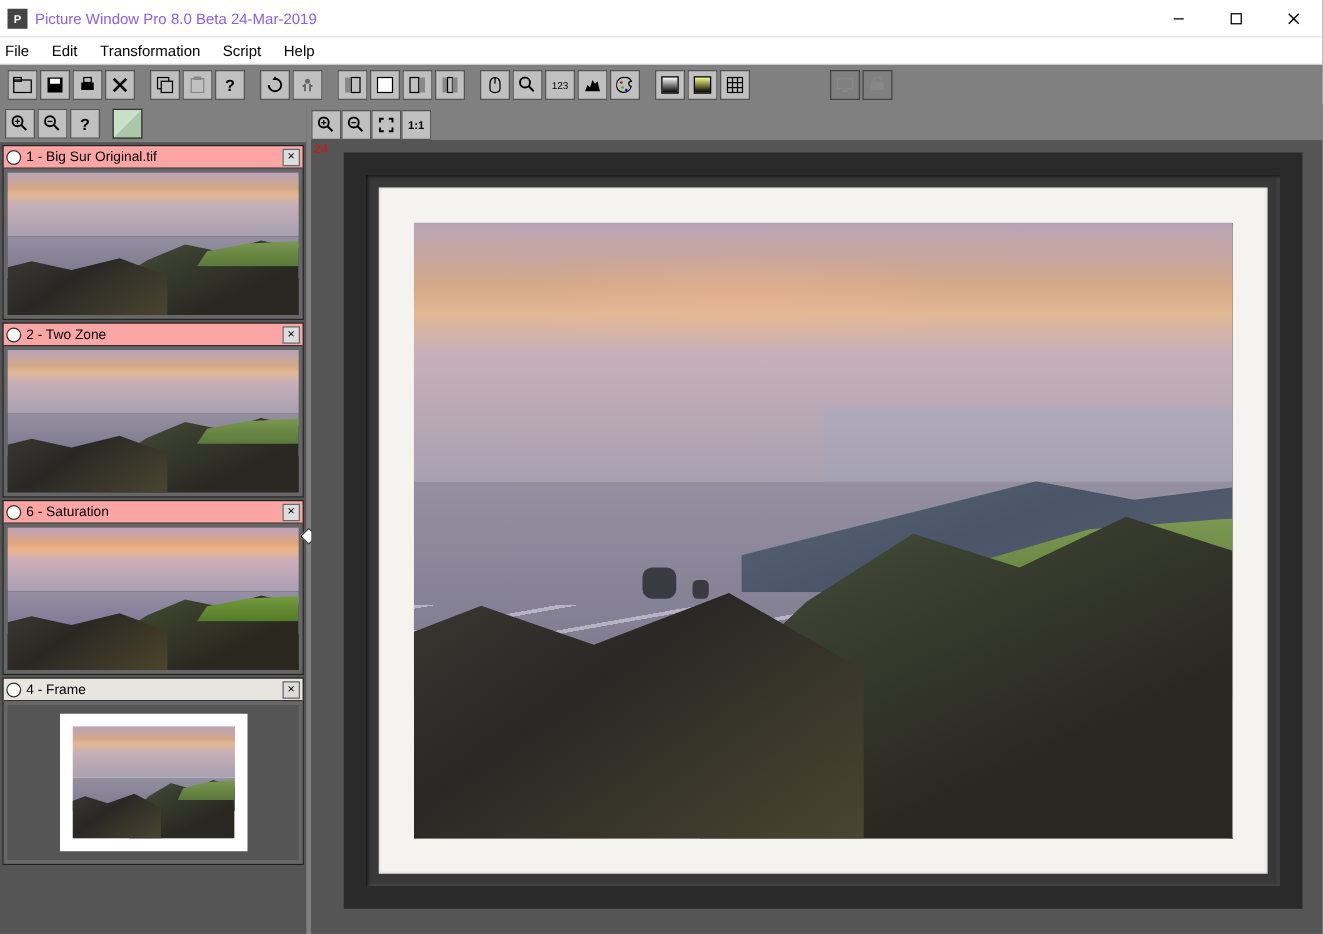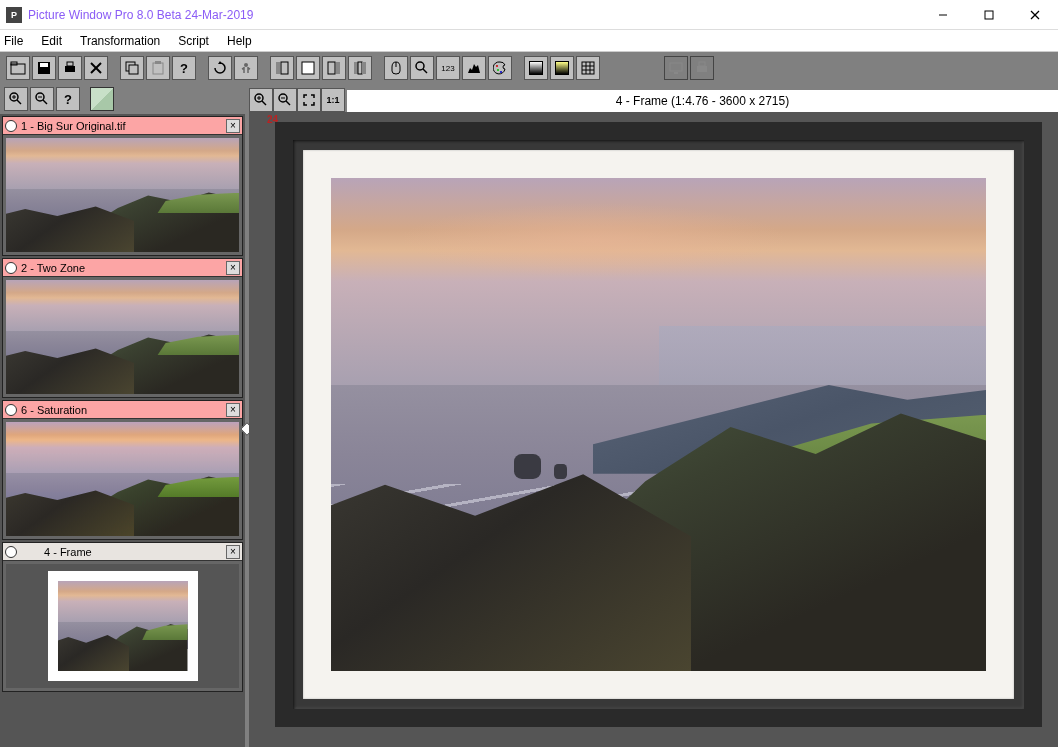--- a/index.html
+++ b/index.html
@@ -14,32 +14,32 @@
   .toolbar-row { height: 32px; background: #808080; display: flex; align-items: center; padding: 0 6px; gap: 2px; }
   .tbar-btn { width: 24px; height: 24px; background: #c0c0c0; border: 1px solid #555; display:flex; align-items:center; justify-content:center; font-size: 13px; color: #000; }
   .tbar-btn.dark { background: #808080; border: 1px solid #444; }
   .tbar-sep { width: 8px; }
   .workspace { display: flex; height: calc(747px - 30px - 22px - 32px); background: #555; }
   .side-panel { width: 245px; background: #555; display: flex; flex-direction: column; }
   .side-toolbar { height: 30px; background: #808080; display:flex; align-items:center; padding: 0 4px; gap:2px; }
   .side-list { flex: 1; background: #555; overflow-y: auto; padding: 2px; }
   .thumb-item { margin-bottom: 2px; border: 1px solid #222; }
   .thumb-header { height: 18px; background: #fca5a5; display:flex; align-items:center; font-size: 11px; padding: 0 2px; border-bottom: 1px solid #333; }
-  .thumb-header.active { background: #e8e4e0; gap: 23px; }
+  .thumb-header.active { background: #e8e4e0; }
   .thumb-header .radio { width: 12px; height: 12px; border: 1px solid #333; border-radius: 50%; background: #fff; margin-right: 4px; }
   .thumb-header .close-x { margin-left: auto; width: 14px; height: 14px; background: #ddd; border: 1px solid #666; display:flex; align-items:center; justify-content:center; font-size:10px; }
   .thumb-img { height: 120px; background: #333; position: relative; border: 3px solid #666; }
   .thumb-img.framed { height: 130px; background: #555; display:flex; align-items:center; justify-content:center; }
   .splitter { width: 4px; background: #808080; position: relative; }
   .splitter .handle { position:absolute; top: 340px; left:-3px; width:10px; height:10px; background:#fff; transform: rotate(45deg); border:1px solid #333;}
   .main-view { flex: 1; background: #555; display:flex; flex-direction:column; }
   .view-toolbar { height: 28px; background: #808080; display:flex; align-items:flex-end; }
   .view-title { flex: 1; height: 22px; background: #fff; margin-left: 2px; display:flex; align-items:center; justify-content:center; font-size: 12px; }
   .canvas-area { flex: 1; background: #555; position: relative; overflow:hidden; }
-  .ruler-label { position:absolute; top: 2px; left: 18px; color: #b22; font-size: 10px; font-weight:bold; }
+  .ruler-label { position:absolute; top: 2px; left: 2px; color: #b22; font-size: 10px; font-weight:bold; }
   .frame-outer { position:absolute; top: 10px; left: 26px; right: 16px; bottom: 20px; background: #2a2a2a; padding: 18px; }
   .frame-bevel { width:100%; height:100%; background: #383838; padding: 10px; box-shadow: inset 1px 1px 3px #111, inset -1px -1px 3px #555; }
   .frame-mat { width:100%; height:100%; background: #f5f3ef; padding: 28px; box-shadow: inset 0 0 2px #aaa; }
   .frame-photo { width:100%; height:100%; position:relative; overflow:hidden; box-shadow: inset 0 0 3px #333; }
   
   .scene-sky { position:absolute; top:0; left:0; right:0; height:42%; background: linear-gradient(180deg, #b8a4b8 0%, #d4a888 25%, #e2b894 35%, #c8b0b8 50%, #a8a0b0 100%); }
   .scene-cloud1 { position:absolute; top:5%; left:10%; width:60%; height:15%; background: radial-gradient(ellipse, rgba(232,180,150,0.6), transparent 70%); }
   .scene-haze { position:absolute; top:30%; right:0; width:50%; height:25%; background: linear-gradient(180deg, rgba(170,170,190,0.7), rgba(130,140,160,0.3)); }
   .scene-distant { position:absolute; top:40%; right:0; width:60%; height:20%; background: linear-gradient(160deg, #5a6578 0%, #4a5568 50%, #556070 100%); clip-path: polygon(30% 40%, 60% 10%, 80% 25%, 100% 15%, 100% 100%, 0 100%, 0 70%); }
   .scene-ocean { position:absolute; top:42%; left:0; right:0; height:35%; background: linear-gradient(180deg, #9590a0 0%, #8a8598 40%, #7a7890 100%); }
@@ -340,21 +340,20 @@
             <line x1="8" y1="8" x2="12" y2="12" stroke="#000" stroke-width="1.5"></line>
             <line x1="3" y1="5" x2="7" y2="5" stroke="#000"></line>
           </svg>
         </div>
       <div class="tbar-btn">
           <svg width="14" height="14">
             <path d="M2 5 L2 2 L5 2 M9 2 L12 2 L12 5 M12 9 L12 12 L9 12 M5 12 L2 12 L2 9" fill="none" stroke="#000" stroke-width="1.5"></path>
           </svg>
         </div>
       <div class="tbar-btn" style="font-size:9px;font-weight:bold;">1:1</div>
-      <div class="view-title">4 - Frame (1:4.76 - 3600 x 2715)</div>
     </div>
     <div class="canvas-area">
       <div class="ruler-label">24</div>
       <div class="frame-outer">
         <div class="frame-bevel">
           <div class="frame-mat">
             <div class="frame-photo">
               <div class="scene-sky"></div>
               <div class="scene-cloud1"></div>
               <div class="scene-haze"></div>

